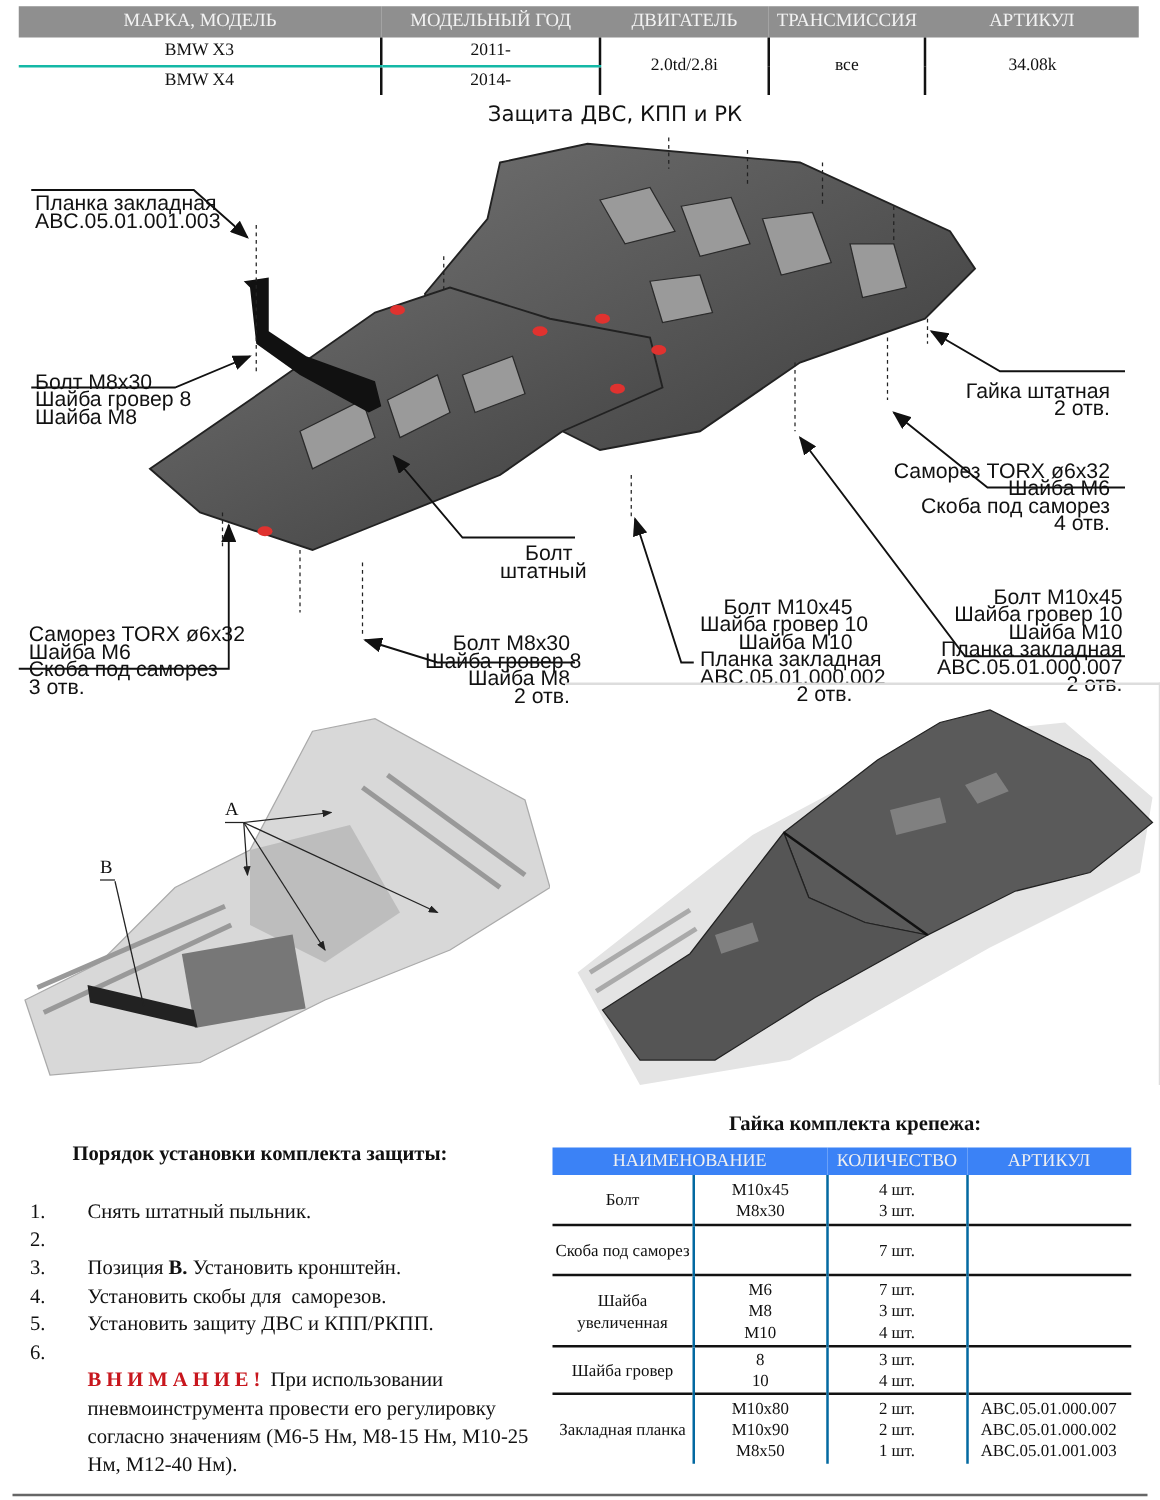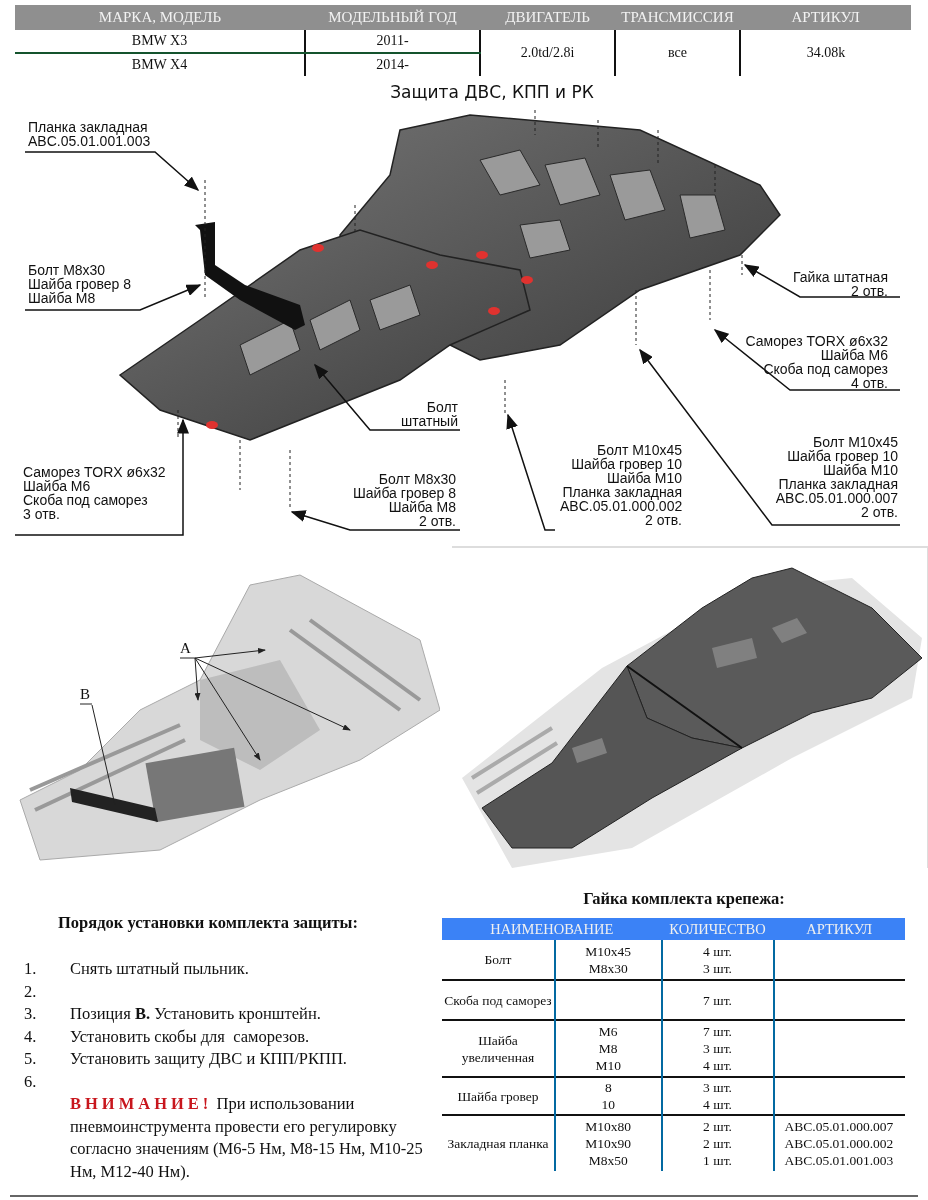--- a/index.html
+++ b/index.html
@@ -3,27 +3,27 @@
 <meta charset="utf-8">
 <style>
   html, body { margin: 0; padding: 0; background: #fff; }
   body { width: 928px; height: 1200px; position: relative; overflow: hidden; font-family: "Liberation Serif", serif; color: #111; }
 
   
   .spec { position: absolute; left: 15px; top: 5px; width: 896px; border-collapse: collapse; }
   .spec th { background: #8f8f8f; color: #f2f2f2; font-weight: normal; font-size: 15px; height: 25px; padding: 0; text-align: center; }
   .spec td { font-size: 14px; text-align: center; height: 22px; padding: 0; }
   .spec td.bl { border-left: 2px solid #111; }
-  .spec tr.r1 td.c0, .spec tr.r1 td.c1 { border-bottom: 2px solid #14532d; }
+  .spec tr.r1 td.c0, .spec tr.r1 td.c1 { border-bottom: 2px solid #14b8a6; }
 
   .main-title { position: absolute; top: 82px; left: 16px; width: 928px; text-align: center; font-family: "DejaVu Sans", sans-serif; font-size: 17px; padding-left: 12px; }
 
   
   .diagram { position: absolute; left: 0; top: 100px; width: 928px; height: 440px; }
-  .callout { position: absolute; font-family: "Liberation Sans", sans-serif; font-size: 14px; line-height: 14px; color: #111; }
+  .callout { position: absolute; font-family: "Liberation Sans", sans-serif; font-size: 17px; line-height: 14px; color: #111; margin-top: 36px; }
   .callout div { white-space: nowrap; }
   .callout.right { text-align: right; }
 
   
   .photo-left { position: absolute; left: 0; top: 560px; width: 440px; height: 310px; }
   .photo-right { position: absolute; left: 452px; top: 546px; width: 475px; height: 320px; border-top: 2px solid #ddd; border-right: 2px solid #ddd; }
 
   
   .instr-title { position: absolute; left: 58px; top: 913px; font-weight: bold; font-size: 16.5px; }
   .steps { position: absolute; left: 24px; top: 958px; width: 410px; font-size: 16.5px; line-height: 22.5px; }

